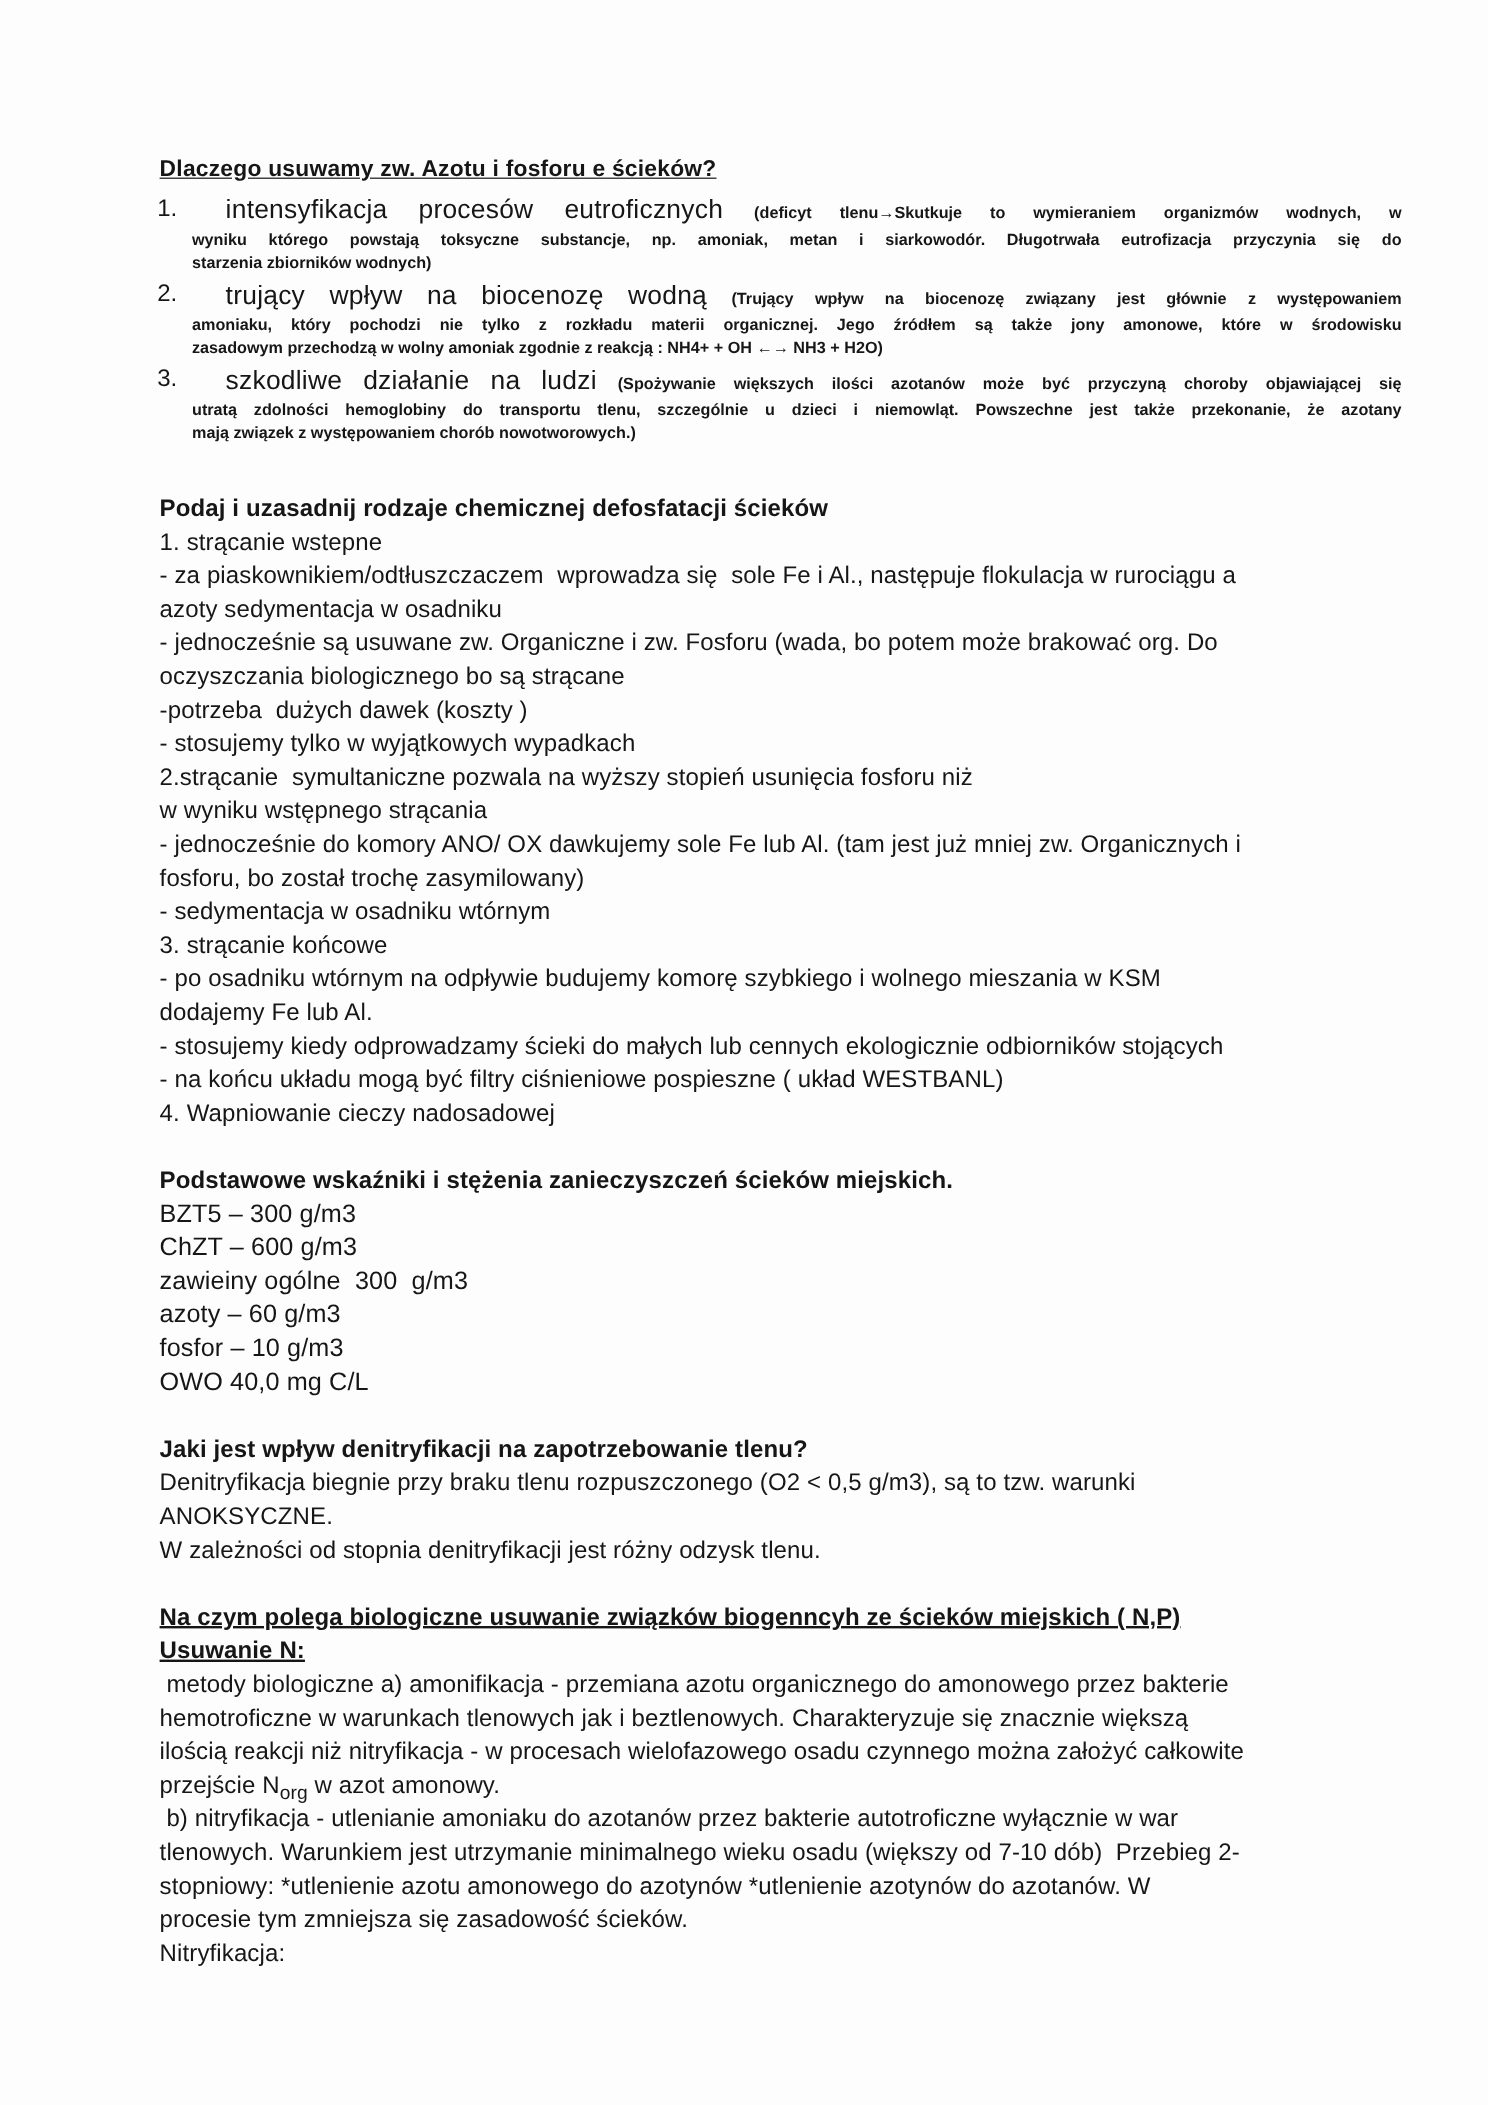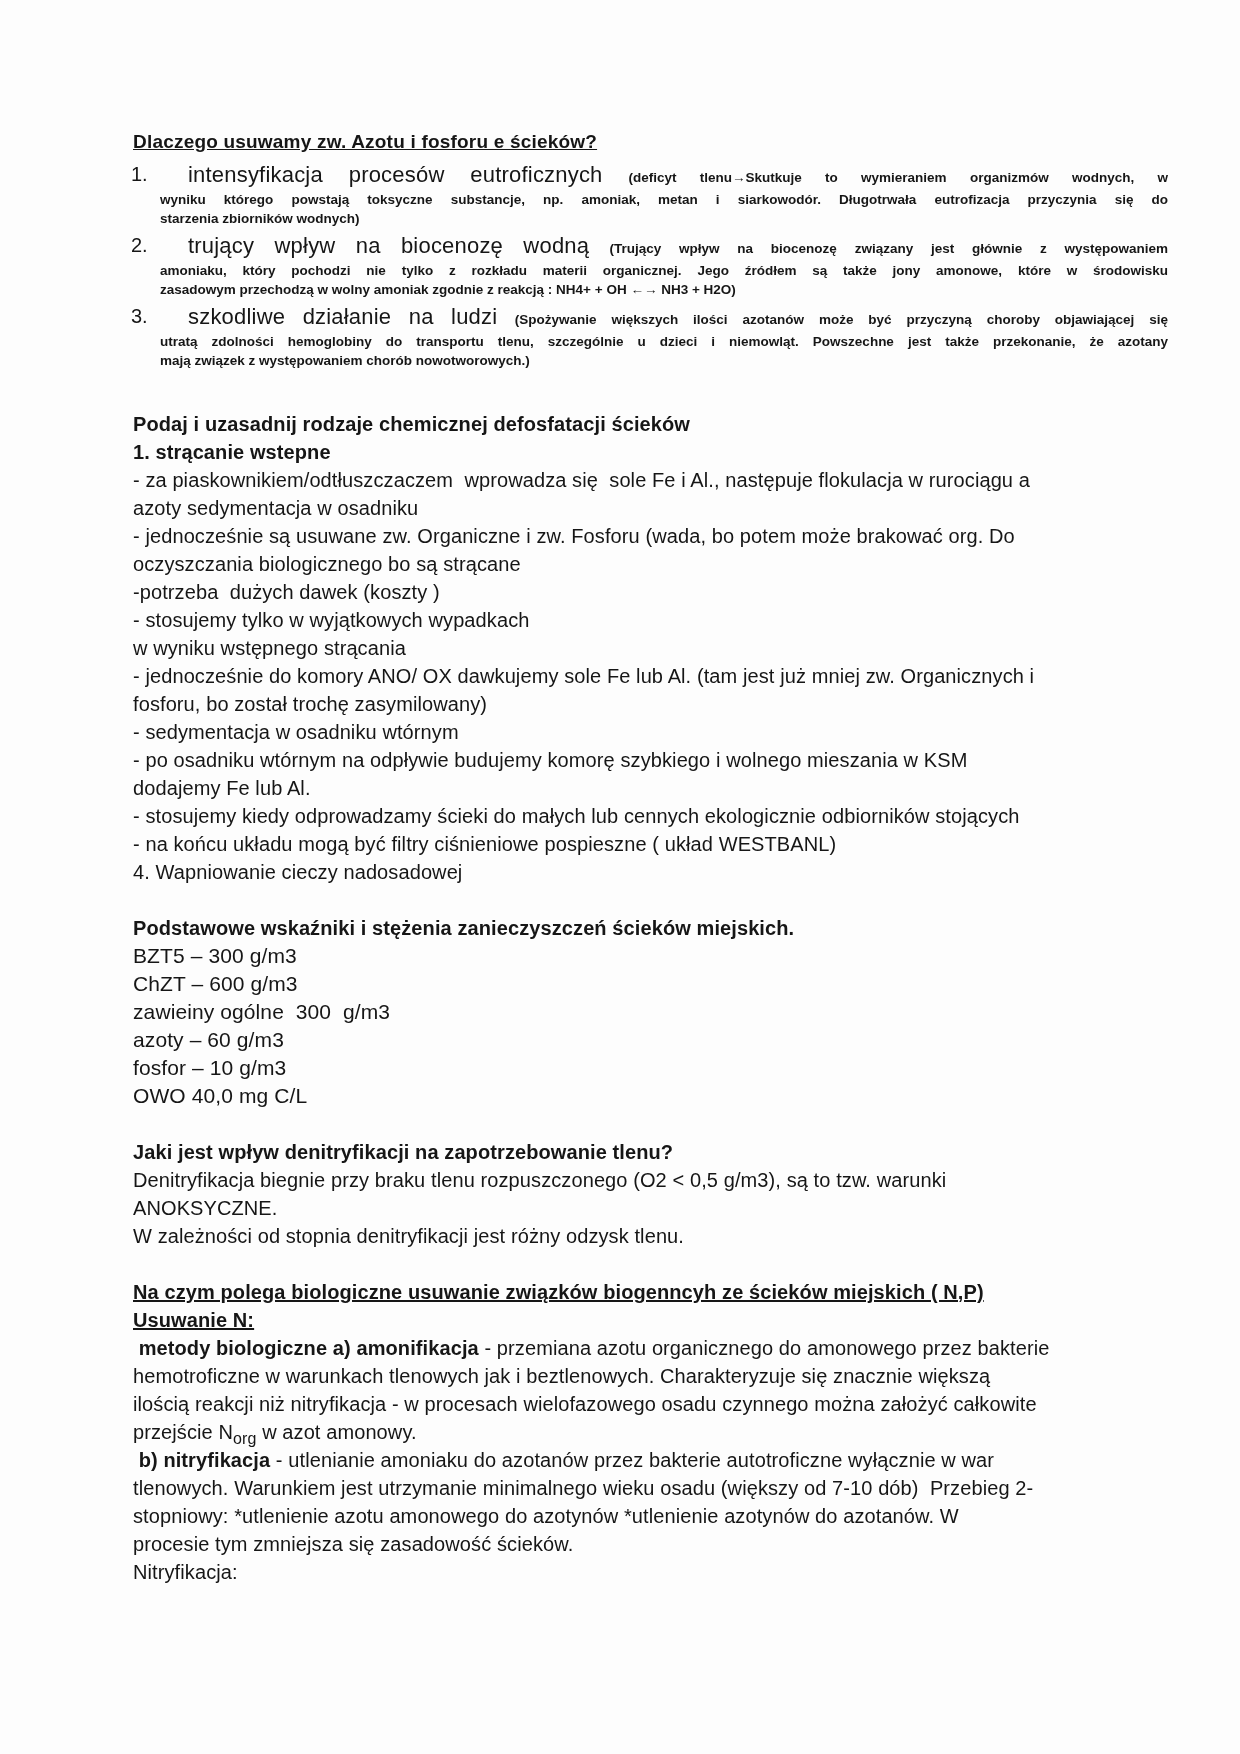--- a/index.html
+++ b/index.html
@@ -38,21 +38,21 @@
   
   .section{margin-top:40px;}
   .section.gap{margin-top:28px;}
   .sec-title{font-size:20px;font-weight:bold;line-height:28px;letter-spacing:.1px;}
   .sec-title.ul{text-decoration:underline;}
   .ln{
     font-size:20px;line-height:28px;
     white-space:pre;letter-spacing:.1px;
   }
   .q3 .ln{font-size:21px;}
-  .ln b{font-weight:bold;margin-top:26px;}
+  .ln b{font-weight:normal;margin-top:26px;}
   sub{font-size:16px;line-height:0;}
 </style>
 </head>
 <body>
 
 <div class="page">
 
   <div class="q1">
     <div class="q1-title">Dlaczego usuwamy zw. Azotu i fosforu e ścieków?</div>
 
@@ -80,24 +80,26 @@
 
   <div class="section q2">
     <div class="sec-title">Podaj i uzasadnij rodzaje chemicznej defosfatacji ścieków</div>
     <div class="ln"><b>1. strącanie wstepne</b></div>
     <div class="ln">- za piaskownikiem/odtłuszczaczem  wprowadza się  sole Fe i Al., następuje flokulacja w rurociągu a</div>
     <div class="ln">azoty sedymentacja w osadniku</div>
     <div class="ln">- jednocześnie są usuwane zw. Organiczne i zw. Fosforu (wada, bo potem może brakować org. Do</div>
     <div class="ln">oczyszczania biologicznego bo są strącane</div>
     <div class="ln">-potrzeba  dużych dawek (koszty )</div>
     <div class="ln">- stosujemy tylko w wyjątkowych wypadkach</div>
+    <div class="ln"><b>2.strącanie  symultaniczne</b><span> pozwala na wyższy stopień usunięcia fosforu niż</span></div>
     <div class="ln">w wyniku wstępnego strącania</div>
     <div class="ln">- jednocześnie do komory ANO/ OX dawkujemy sole Fe lub Al. (tam jest już mniej zw. Organicznych i</div>
     <div class="ln">fosforu, bo został trochę zasymilowany)</div>
     <div class="ln">- sedymentacja w osadniku wtórnym</div>
+    <div class="ln"><b>3. strącanie końcowe</b></div>
     <div class="ln">- po osadniku wtórnym na odpływie budujemy komorę szybkiego i wolnego mieszania w KSM</div>
     <div class="ln">dodajemy Fe lub Al.</div>
     <div class="ln">- stosujemy kiedy odprowadzamy ścieki do małych lub cennych ekologicznie odbiorników stojących</div>
     <div class="ln">- na końcu układu mogą być filtry ciśnieniowe pospieszne ( układ WESTBANL)</div>
     <div class="ln">4. Wapniowanie cieczy nadosadowej</div>
   </div>
 
   <div class="section gap q3">
     <div class="sec-title">Podstawowe wskaźniki i stężenia zanieczyszczeń ścieków miejskich.</div>
     <div class="ln">BZT5 – 300 g/m3</div>

